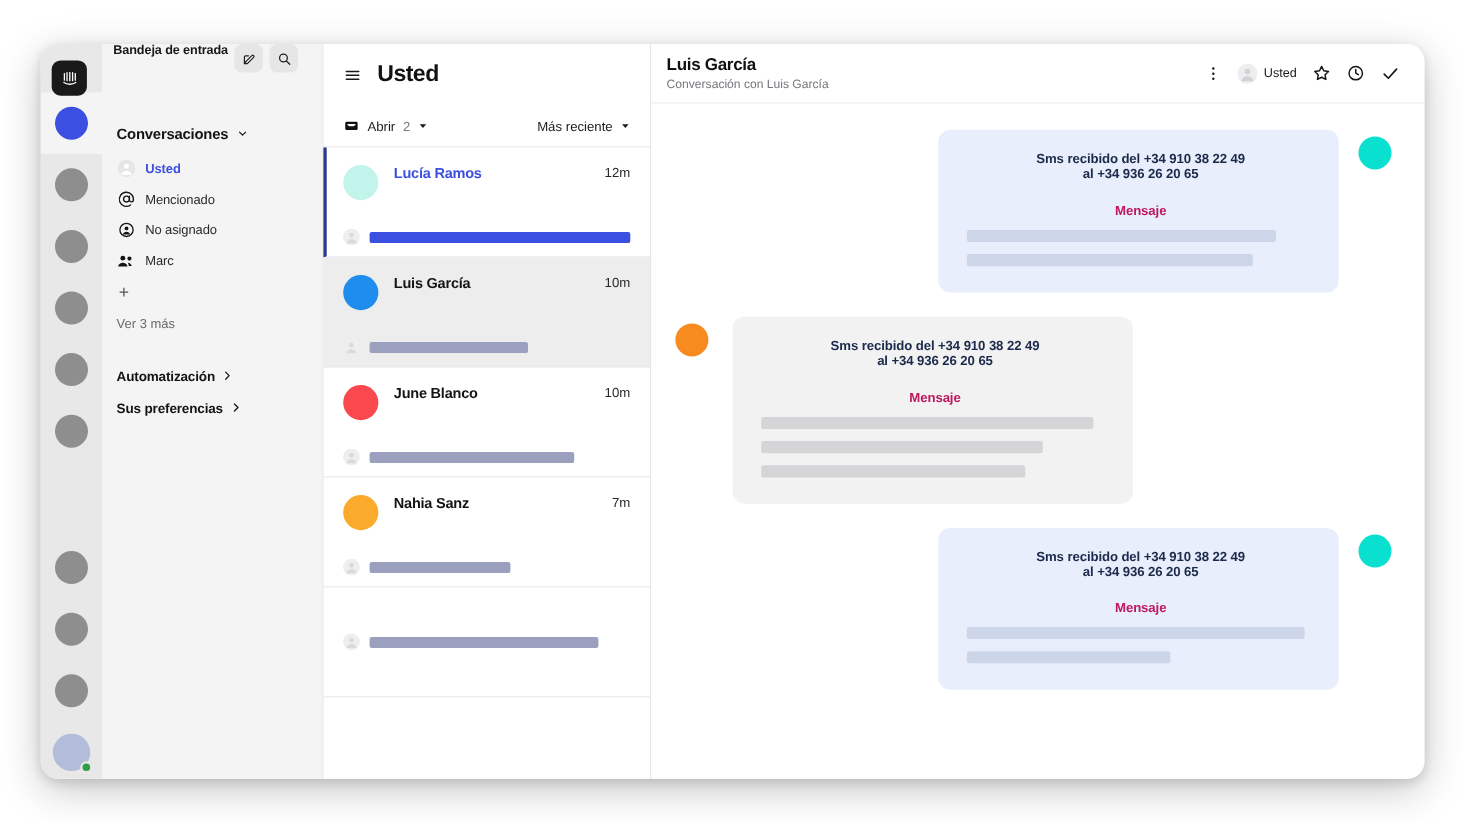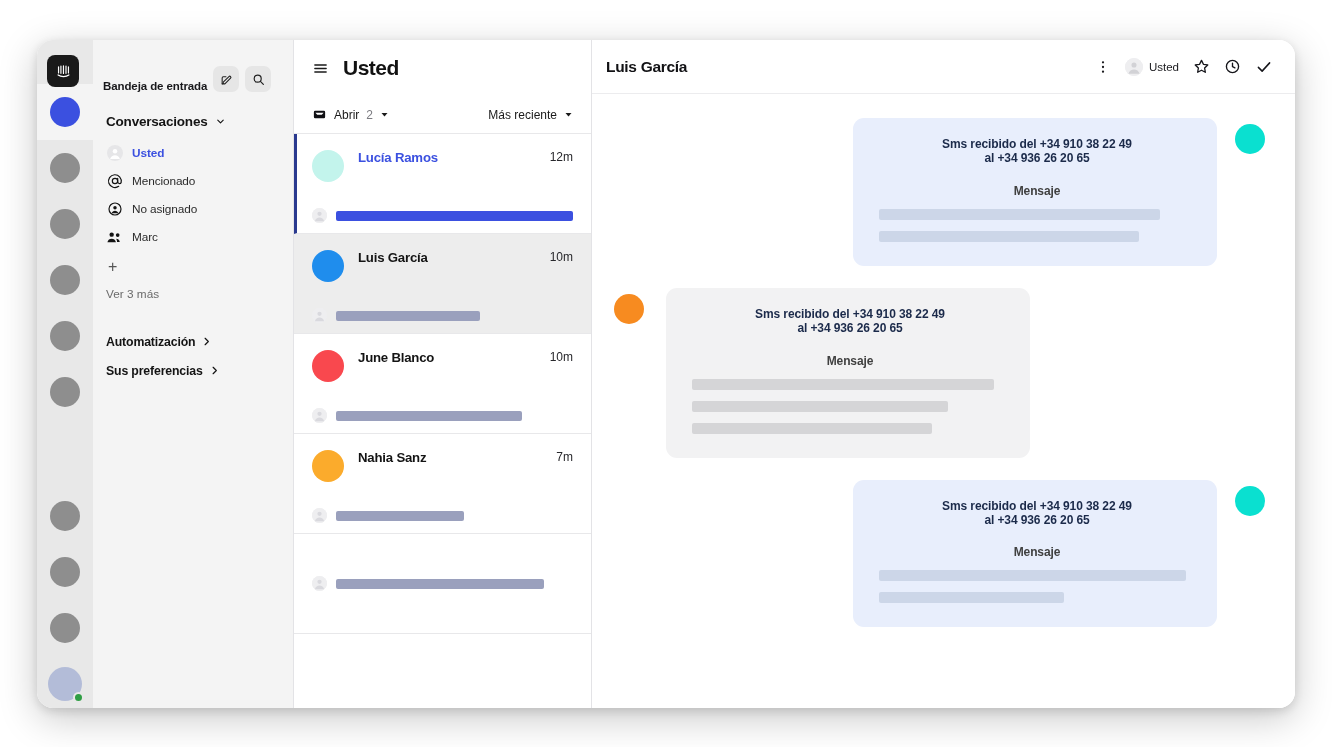--- a/index.html
+++ b/index.html
@@ -60,21 +60,21 @@
 
   
   .nav {
     width: 200px; flex: 0 0 200px;
     background: #f4f4f4;
     padding: 0 0 0 0;
     position: relative;
   }
   .nav-top {
     height: 52px;
-    display: flex; align-items: flex-end;
+    display: flex; align-items: flex-start;
     padding-left: 10px;
     gap: 6px;
   }
   .logo-mark {
     position: absolute;
     left: -46px; top: 15px;
     width: 32px; height: 32px;
     border-radius: 8px;
     background: #1a1a1a;
     display: flex; align-items: center; justify-content: center;
@@ -263,21 +263,21 @@
     min-width: 364px;
   }
   .bubble.blue { background: #e8eefc; }
   .bubble.gray { background: #f2f2f3; }
   .bubble-head {
     font-size: 12px; font-weight: 700; color: #1b2a4a;
     line-height: 1.2;
     letter-spacing: -0.1px;
   }
   .bubble-sub {
-    font-size: 12px; font-weight: 700; color: #404040;
+    font-size: 12px; font-weight: 700; color: #be185d;
     margin-top: 18px;
     letter-spacing: -0.1px;
   }
   .bub-skel {
     height: 11px; border-radius: 2px;
     margin-top: 11px;
   }
   .bubble.blue .bub-skel { background: #ccd6e8; }
   .bubble.gray .bub-skel { background: #d5d5d7; }
   .msg-av {
@@ -554,20 +554,21 @@
             <div class="skel" style="width: 208px; background: rgb(154, 160, 189);"></div>
           </div>
         </div>
       </div>
   </div>
 
   <div class="convo">
     <div class="convo-head">
       <div class="convo-head-text">
         <div class="convo-title">Luis García</div>
+        <div class="convo-sub">Conversación con Luis García</div>
       </div>
       <div class="convo-actions">
         <span>
           <svg width="16" height="16" viewBox="0 0 24 24" fill="#1b1b1f">
               <circle cx="12" cy="5" r="1.7"></circle>
               <circle cx="12" cy="12" r="1.7"></circle>
               <circle cx="12" cy="19" r="1.7"></circle>
             </svg>
         </span>
         <span class="assignee">

